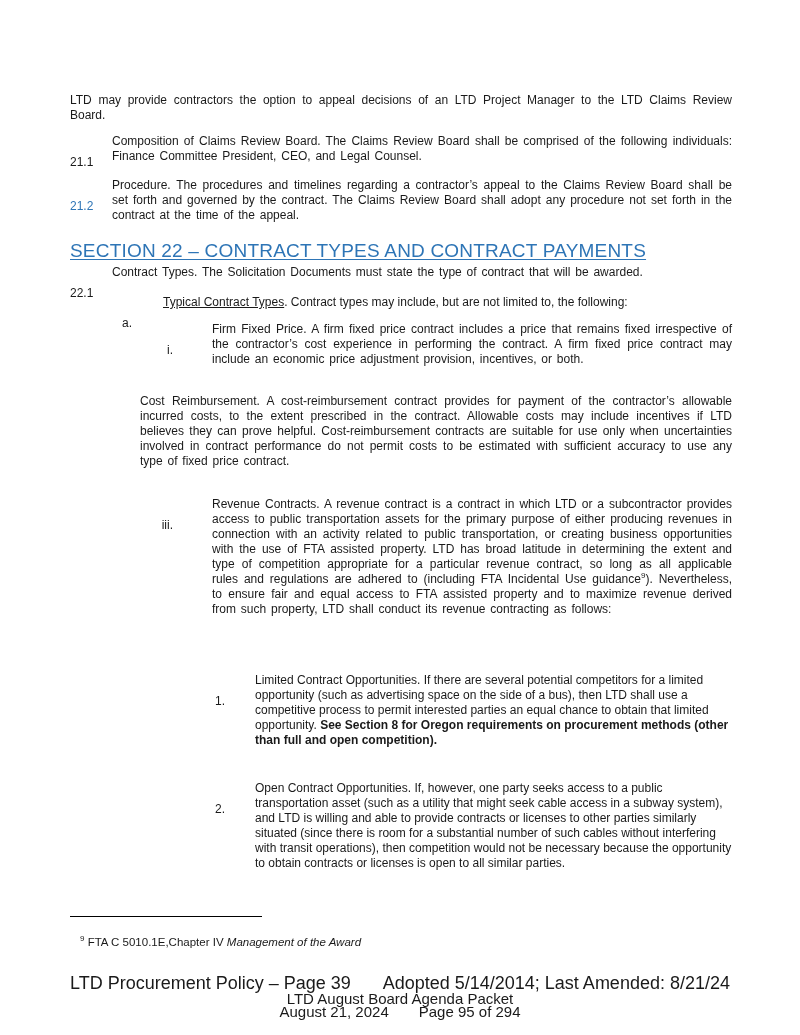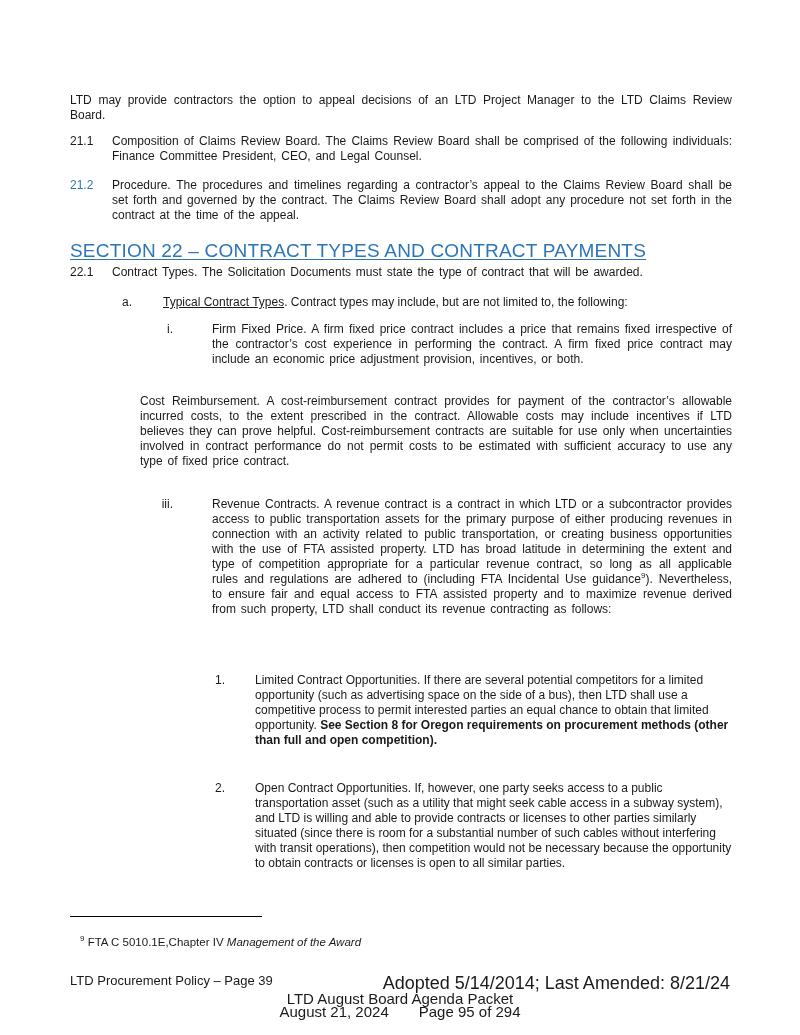--- a/index.html
+++ b/index.html
@@ -11,21 +11,21 @@
     color:#1a1a1a;
     overflow:hidden;
   }
   .para{
     position:absolute;left:70px;width:662px;
     font-size:12px;line-height:15px;
     margin:0;
   }
   .just{text-align:justify;word-spacing:1.5px;}
   .li{display:flex;box-sizing:border-box;}
-  .num{flex:0 0 auto;}
+  .num{flex:0 0 auto;margin-top:21px;}
   .txt{flex:1 1 auto;min-width:0;}
   .num-l1{width:42px;}
   .ind-a{padding-left:52px;}
   .num-a{width:41px;}
   .ind-i{padding-left:70px;}
   .num-roman{width:72px;padding-right:39px;text-align:right;box-sizing:border-box;}
   .ind-1{padding-left:145px;}
   .num-d{width:40px;}
   .blue{color:#2E75B6;}
   .heading{
@@ -36,21 +36,21 @@
   }
   .u{text-decoration:underline;}
   .b{font-weight:bold;}
   .it{font-style:italic;}
   sup{font-size:8px;line-height:0;}
   .footnote-rule{
     position:absolute;left:70px;width:192px;height:0;
     border-top:1px solid #000;
   }
   .footnote{position:absolute;left:70px;width:662px;font-size:11.5px;margin:10px;}
-  .footer-left{position:absolute;left:70px;top:973px;font-size:13px;}
+  .footer-left{position:absolute;left:70px;top:973px;font-size:18px;}
   .footer-right{position:absolute;right:70px;top:973px;font-size:18px;text-align:right;}
   .center-line{position:absolute;left:0;width:800px;text-align:center;font-size:15px;}
   .center-gap{margin-left:30px;}
 </style>
 </head>
 <body>
 
 <div class="page">
 
   <p class="para just" style="top:93px">LTD may provide contractors the option to appeal decisions of an LTD Project Manager to the LTD Claims Review Board.</p>

